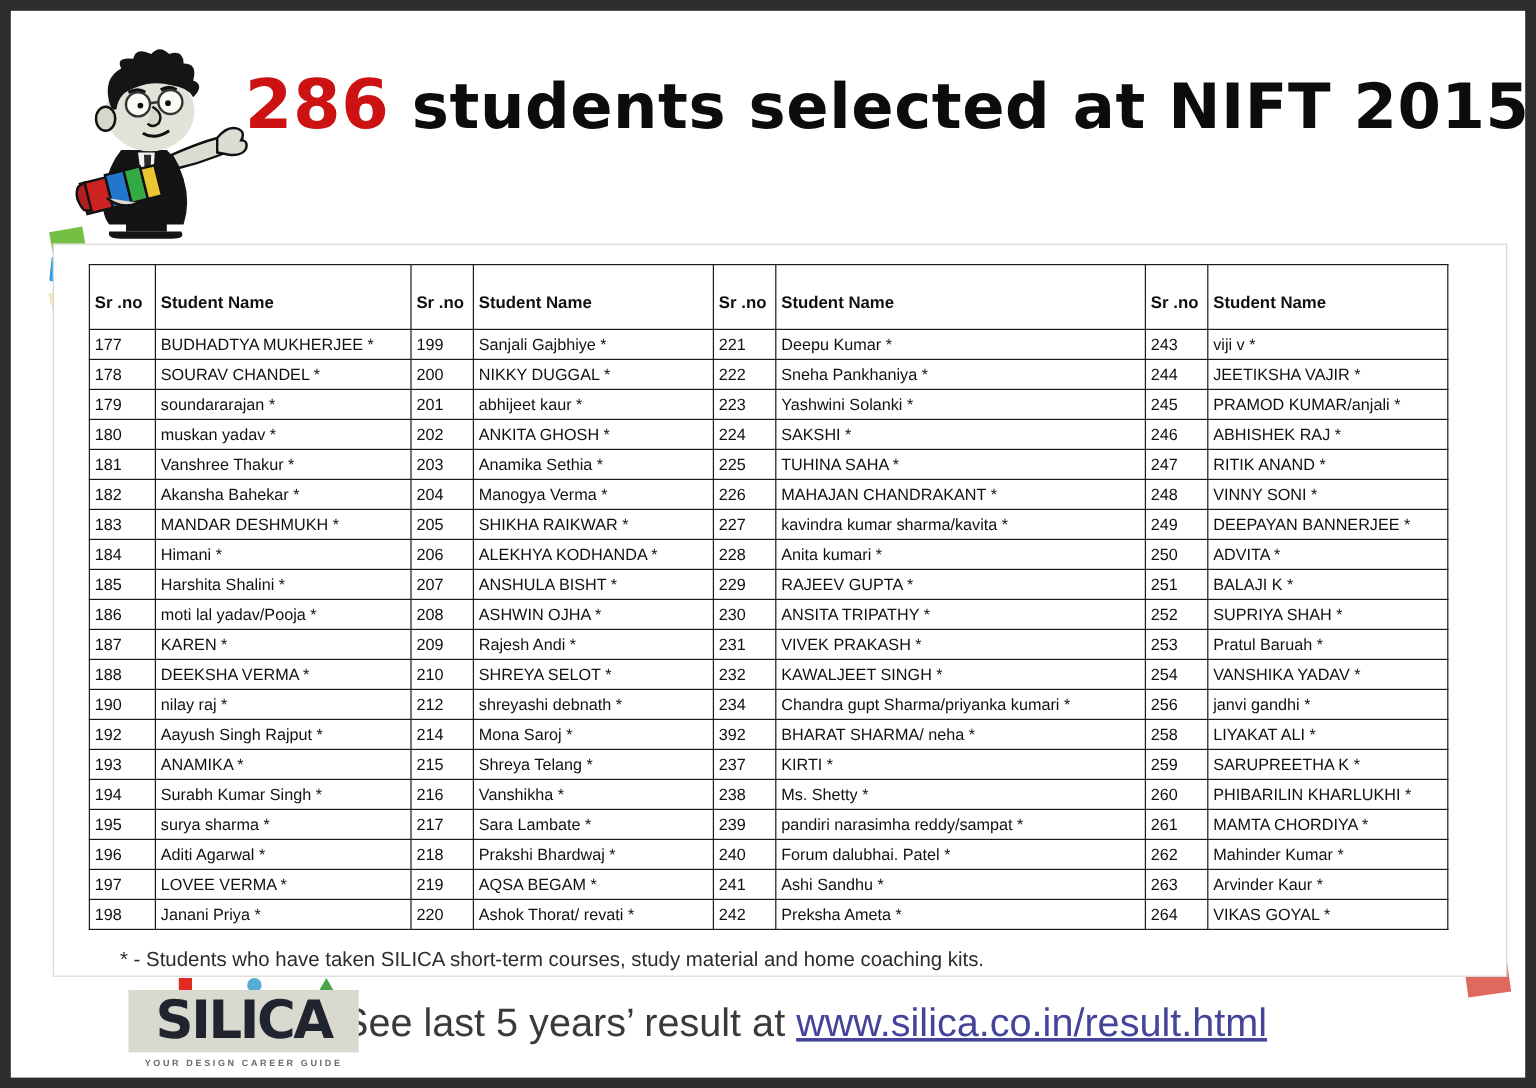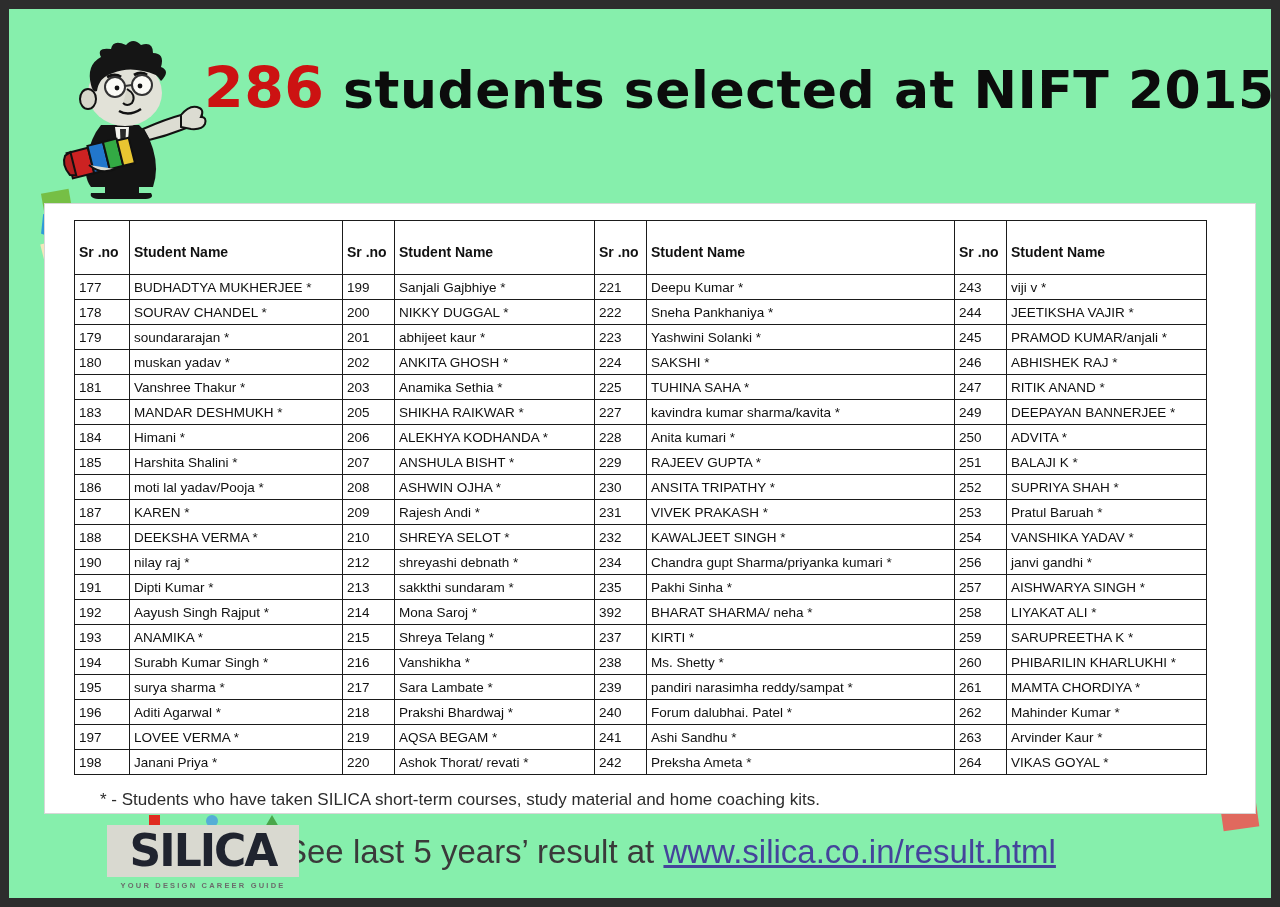--- a/index.html
+++ b/index.html
@@ -1,17 +1,17 @@
 <!DOCTYPE html>
 <html><head>
 <meta charset="utf-8">
 <style>
   html,body{margin:0;padding:0;background:#1e1e1e;}
   .frame{position:relative;width:1280px;height:907px;box-sizing:border-box;
-         background:#86efac;border:9px solid #2d2d2d;overflow:hidden;
+         background:#ffffff;border:9px solid #2d2d2d;overflow:hidden;
          font-family:"Liberation Sans",sans-serif;}
 
   
   .title{position:absolute;left:195px;top:46px;width:1055px;text-align:center;
          font-family:"DejaVu Sans",sans-serif;font-weight:bold;font-size:52px;
          color:#0c0c0c;letter-spacing:0.5px;white-space:nowrap;}
   .title .count{color:#cc1212;font-size:57px;}
 
   
   .mascot{position:absolute;left:22px;top:28px;width:190px;height:168px;}
@@ -189,20 +189,30 @@
             <td>181</td>
             <td>Vanshree Thakur *</td>
             <td>203</td>
             <td>Anamika Sethia *</td>
             <td>225</td>
             <td>TUHINA SAHA *</td>
             <td>247</td>
             <td>RITIK ANAND *</td>
           </tr>
           <tr>
+            <td>182</td>
+            <td>Akansha Bahekar *</td>
+            <td>204</td>
+            <td>Manogya Verma *</td>
+            <td>226</td>
+            <td>MAHAJAN CHANDRAKANT *</td>
+            <td>248</td>
+            <td>VINNY SONI *</td>
+          </tr>
+          <tr>
             <td>183</td>
             <td>MANDAR DESHMUKH *</td>
             <td>205</td>
             <td>SHIKHA RAIKWAR *</td>
             <td>227</td>
             <td>kavindra kumar sharma/kavita *</td>
             <td>249</td>
             <td>DEEPAYAN BANNERJEE *</td>
           </tr>
           <tr>
@@ -257,30 +267,20 @@
           </tr>
           <tr>
             <td>190</td>
             <td>nilay raj *</td>
             <td>212</td>
             <td>shreyashi debnath *</td>
             <td>234</td>
             <td>Chandra gupt Sharma/priyanka kumari *</td>
             <td>256</td>
             <td>janvi gandhi *</td>
-          </tr>
-          <tr>
-            <td>191</td>
-            <td>Dipti Kumar *</td>
-            <td>213</td>
-            <td>sakkthi sundaram *</td>
-            <td>235</td>
-            <td>Pakhi Sinha *</td>
-            <td>257</td>
-            <td>AISHWARYA SINGH *</td>
           </tr>
           <tr>
             <td>192</td>
             <td>Aayush Singh Rajput *</td>
             <td>214</td>
             <td>Mona Saroj *</td>
             <td>392</td>
             <td>BHARAT SHARMA/ neha *</td>
             <td>258</td>
             <td>LIYAKAT ALI *</td>

